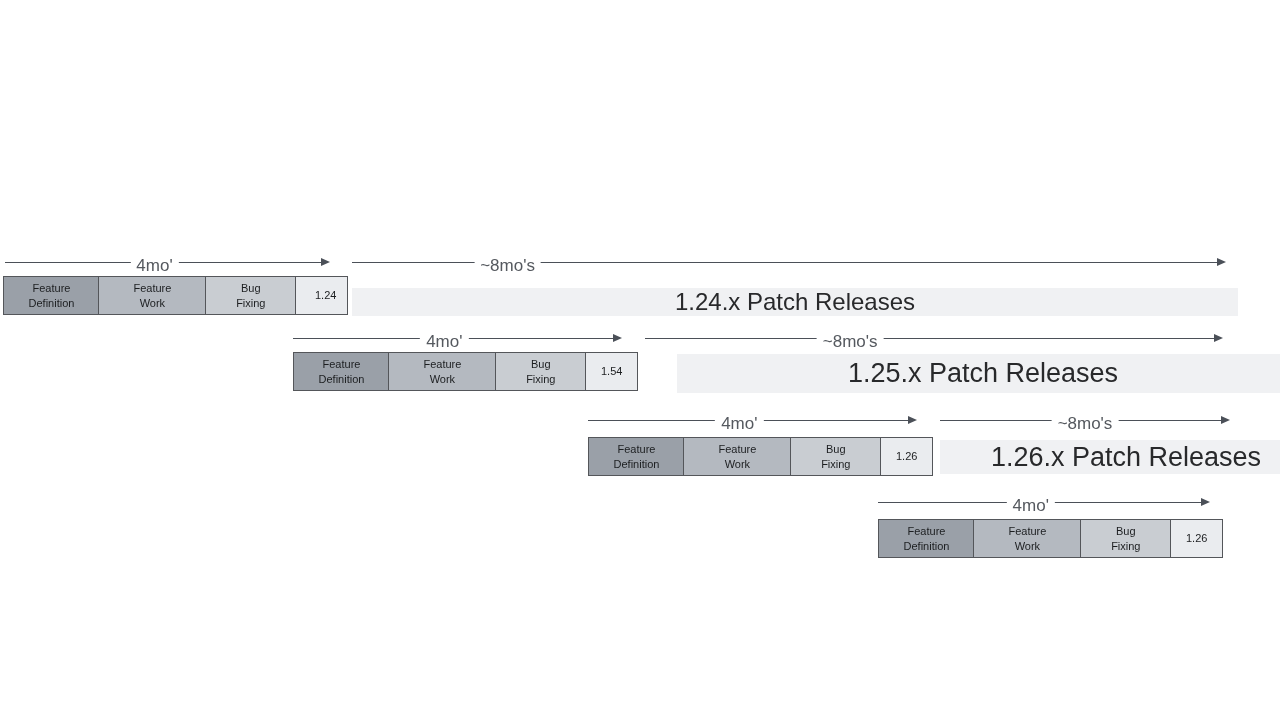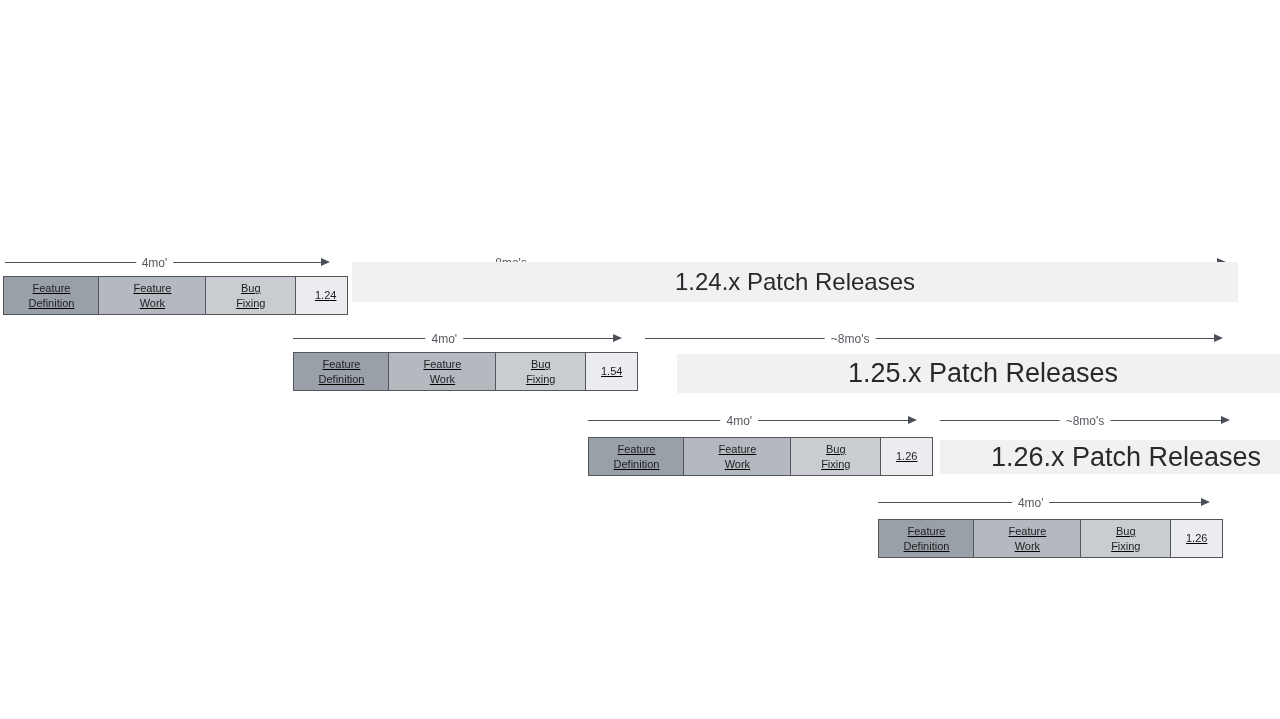--- a/index.html
+++ b/index.html
@@ -19,26 +19,26 @@
   }
   .arrow .head{
     position:absolute;right:0;top:3px;width:0;height:0;
     border-left:9px solid #4b5058;
     border-top:4.5px solid transparent;
     border-bottom:4.5px solid transparent;
   }
   .arrow .albl{
     position:absolute;top:1px;transform:translateX(-50%);
     background:#ffffff;padding:0 6px;
-    font-size:12px;color:#55595f;white-space:nowrap;
+    font-size:17px;color:#55595f;white-space:nowrap;
   }
   .albl-mid{left:46%;}
 
   
-  .boxes{position:absolute;display:flex;text-decoration:underline;}
+  .boxes{position:absolute;display:flex;}
   .pbox{
     height:39px;box-sizing:border-box;
     border:1.6px solid #54565a;
     display:flex;align-items:center;justify-content:center;
     text-align:center;font-size:11px;line-height:1.3;
     color:#1c1e20;white-space:pre-line;
   }
   .pbox + .pbox{margin-left:-1.6px;}
   .w-fd{width:97px;background:#9aa0a8;}
   .w-fw{width:108px;background:#b4b9c0;}
@@ -50,21 +50,21 @@
     position:absolute;background:#f0f1f3;
     display:flex;align-items:center;justify-content:center;
     color:#28292b;white-space:nowrap;
   }
 
   
   .r1-arrow-dev  {left:5px;   top:255px; width:325px;}
   .r1-arrow-patch{left:352px; top:255px; width:874px;}
   .r1-arrow-patch .albl{left:17.8%;}
   .r1-boxes      {left:3px;   top:276px;}
-  .r1-bar        {left:352px; top:262px; width:886px; height:40px; font-size:24px;}
+  .r1-bar        {left:352px; top:288px; width:886px; height:28px; font-size:24px;}
 
   
   .r2-arrow-dev  {left:293px; top:331px; width:329px;}
   .r2-arrow-patch{left:645px; top:331px; width:578px;}
   .r2-arrow-patch .albl{left:35.5%;}
   .r2-boxes      {left:293px; top:352px;}
   .r2-bar        {left:645px; top:354px; width:612px; height:39px; font-size:27px;margin-left:32px;}
 
   
   .r3-arrow-dev  {left:588px; top:413px; width:329px;}

